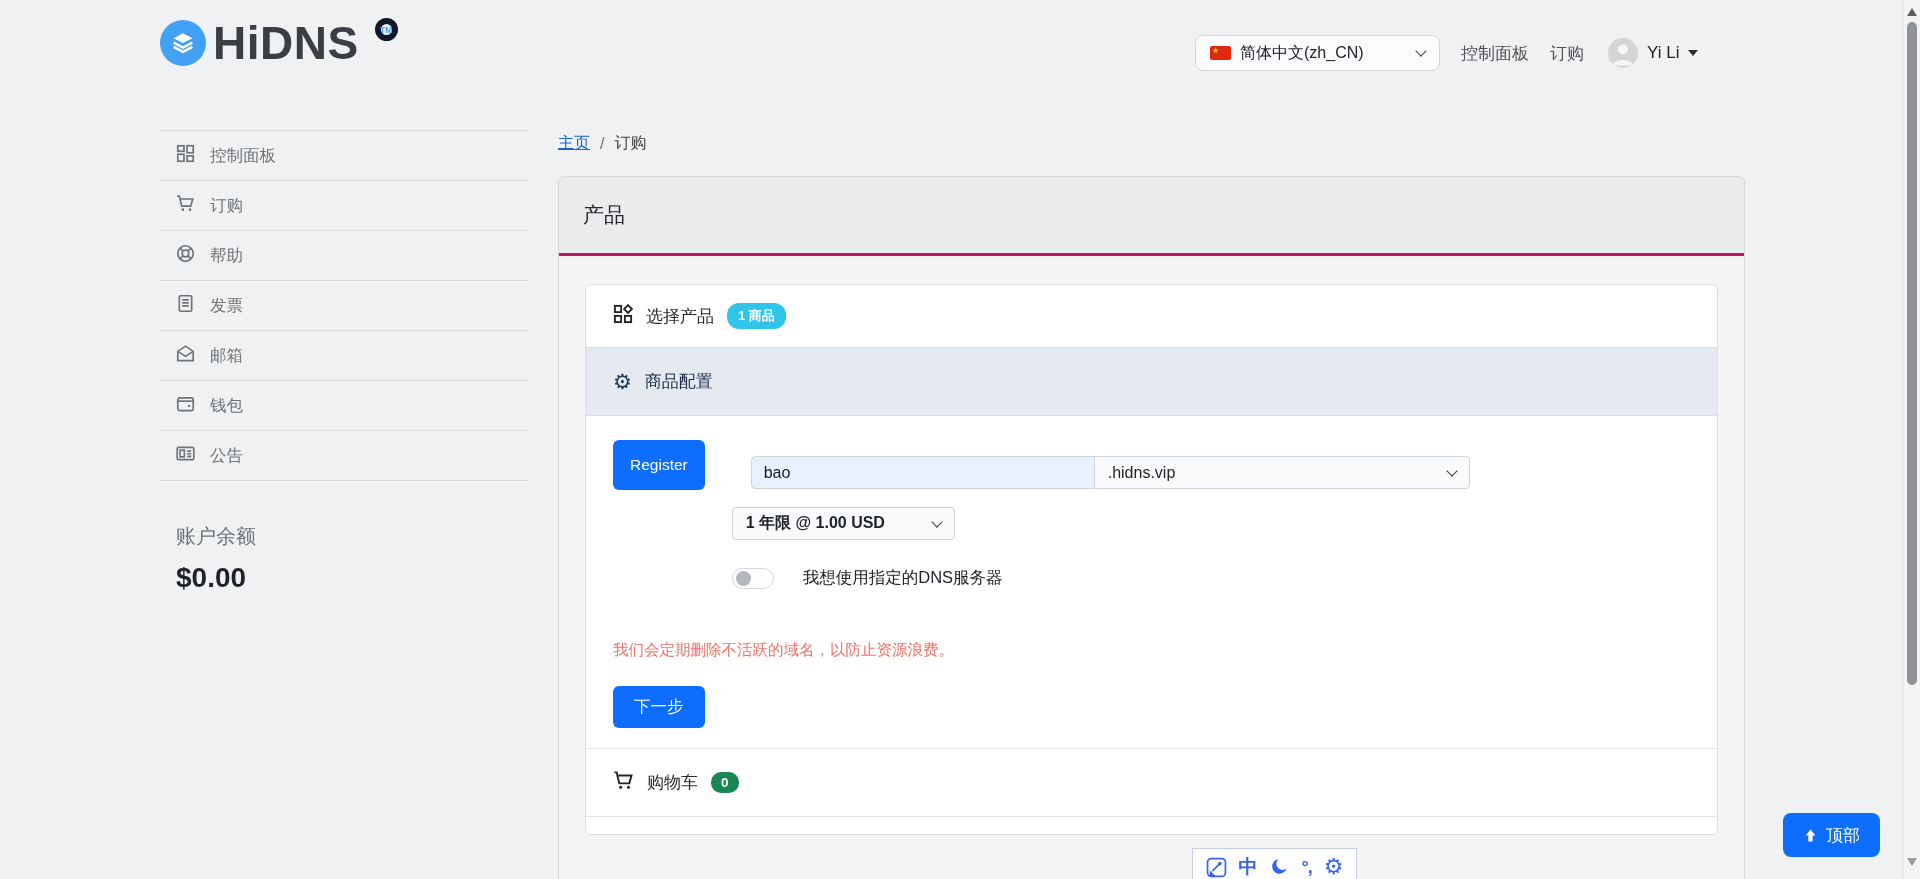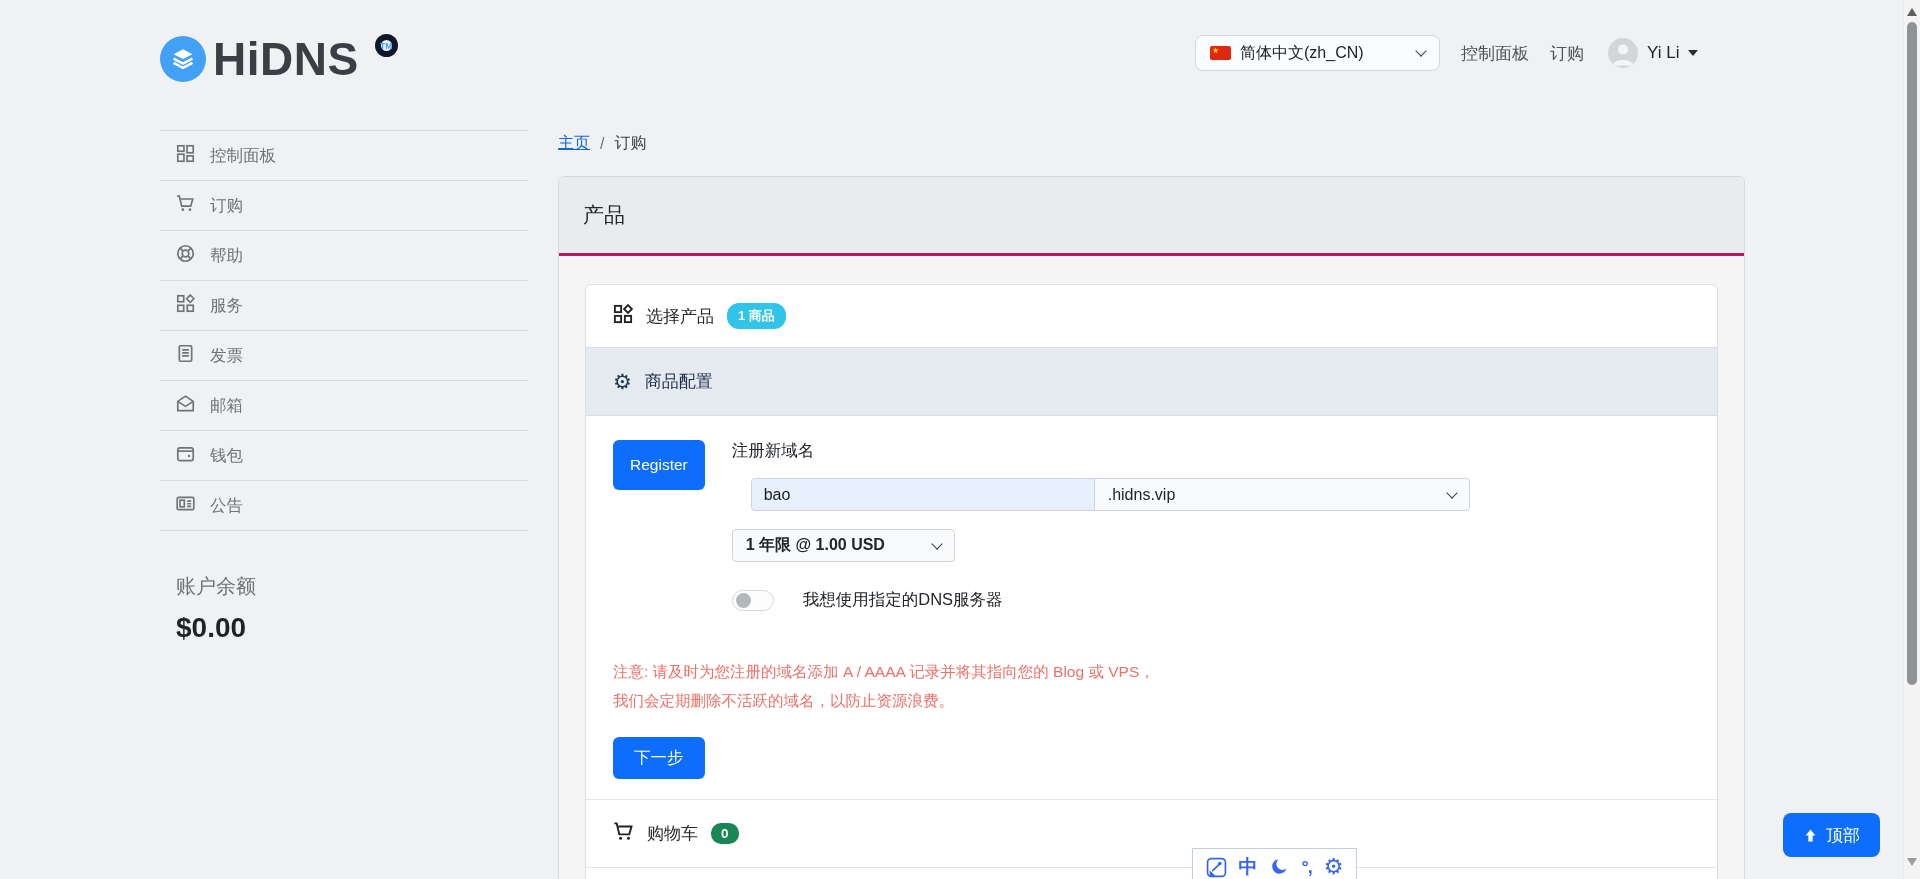--- a/index.html
+++ b/index.html
@@ -3,21 +3,21 @@
 <meta charset="utf-8">
 <style>
   * { margin:0; padding:0; box-sizing:border-box; }
   html,body { width:1920px; height:879px; overflow:hidden; }
   body {
     font-family:"Liberation Sans","DejaVu Sans",sans-serif;
     background:#f0f1f2; color:#212529; position:relative;
   }
 
   
-  .logo { position:absolute; left:160px; top:36px; display:flex; align-items:flex-start;justify-content:center; }
+  .logo { position:absolute; left:160px; top:20px; display:flex; align-items:flex-start;justify-content:center; }
   .logo-circle { width:46px; height:46px; border-radius:50%; background:#42a1f5;
     display:flex; align-items:center; justify-content:center; }
   .logo-text { font-size:46px; font-weight:800; color:#3b3f45; letter-spacing:.5px;
     line-height:46px; margin-left:7px; }
   .logo-tm { width:23px; height:23px; border:6px solid #0f172a; border-radius:50%;
     color:#42a1f5; font-size:8.5px; font-weight:bold; display:flex; align-items:center;
     justify-content:center; margin-left:16px; margin-top:-2px; }
 
   .top-right { position:absolute; left:1195px; top:35px; height:36px; display:flex;
     align-items:center; }
@@ -190,30 +190,20 @@
         <svg width="19" height="19" viewBox="0 0 16 16" fill="none" stroke="currentColor" stroke-width="1.4">
           <circle cx="8" cy="8" r="6.5"></circle>
             <circle cx="8" cy="8" r="2.8"></circle>
           <path d="M3.4 3.4l2.6 2.6M12.6 3.4l-2.6 2.6M3.4 12.6l2.6-2.6M12.6 12.6l-2.6-2.6"></path>
         </svg></span>
       <span class="side-label">帮助</span>
     </li>
     <li class="side-item">
       <span>
         <svg width="19" height="19" viewBox="0 0 16 16" fill="none" stroke="currentColor" stroke-width="1.4">
-          <rect x="1.5" y="1.5" width="5" height="5"></rect>
-            <rect x="1.5" y="9.5" width="5" height="5"></rect>
-          <rect x="9.5" y="9.5" width="5" height="5"></rect>
-            <path d="M12 .9L15.1 4 12 7.1 8.9 4z"></path>
-        </svg></span>
-      <span class="side-label">服务</span>
-    </li>
-    <li class="side-item">
-      <span>
-        <svg width="19" height="19" viewBox="0 0 16 16" fill="none" stroke="currentColor" stroke-width="1.4">
           <rect x="2.8" y="1.5" width="10.4" height="13" rx="1"></rect>
           <path d="M5.2 5h5.6M5.2 7.5h5.6M5.2 10h5.6"></path>
         </svg></span>
       <span class="side-label">发票</span>
     </li>
     <li class="side-item">
       <span>
         <svg width="19" height="19" viewBox="0 0 16 16" fill="none" stroke="currentColor" stroke-width="1.4">
           <path d="M1.5 6.2L8 1.8l6.5 4.4V14h-13z"></path>
             <path d="M1.5 6.2L8 10.4l6.5-4.2"></path>
@@ -271,21 +261,20 @@
 
         <div class="acc-row config">
           <span class="gear-glyph">⚙</span>
           <span class="acc-label">商品配置</span>
         </div>
 
         <div class="acc-body">
           <div class="form-row">
             <button class="btn btn-register">Register</button>
             <div class="form-fields">
-              <div class="domain-label">注册新域名</div>
               <div class="input-group">
                 <input class="domain-input" value="bao" style="">
                 <div class="select select-tld">
                   <span>.hidns.vip</span>
                   <span class="chev"></span>
                 </div>
               </div>
               <div class="select select-term">
                 <span>1 年限 @ 1.00 USD</span>
                 <span class="chev"></span>
@@ -293,21 +282,20 @@
               <div class="switch-row">
                 <div class="switch">
                   <div class="knob"></div>
                 </div>
                 <span class="switch-label">我想使用指定的DNS服务器</span>
               </div>
             </div>
           </div>
 
           <div class="notice">
-            <div>注意: 请及时为您注册的域名添加 A / AAAA 记录并将其指向您的 Blog 或 VPS，</div>
             <div>我们会定期删除不活跃的域名，以防止资源浪费。</div>
           </div>
 
           <button class="btn btn-next">下一步</button>
         </div>
 
         <div class="acc-row cart cart-divider-top">
           <span style="color:#212529">
             <svg width="21" height="21" viewBox="0 0 16 16" fill="none" stroke="currentColor" stroke-width="1.5">
               <path d="M1 1.8h1.8l2 8.4h7.6l1.7-6H4.2"></path>

